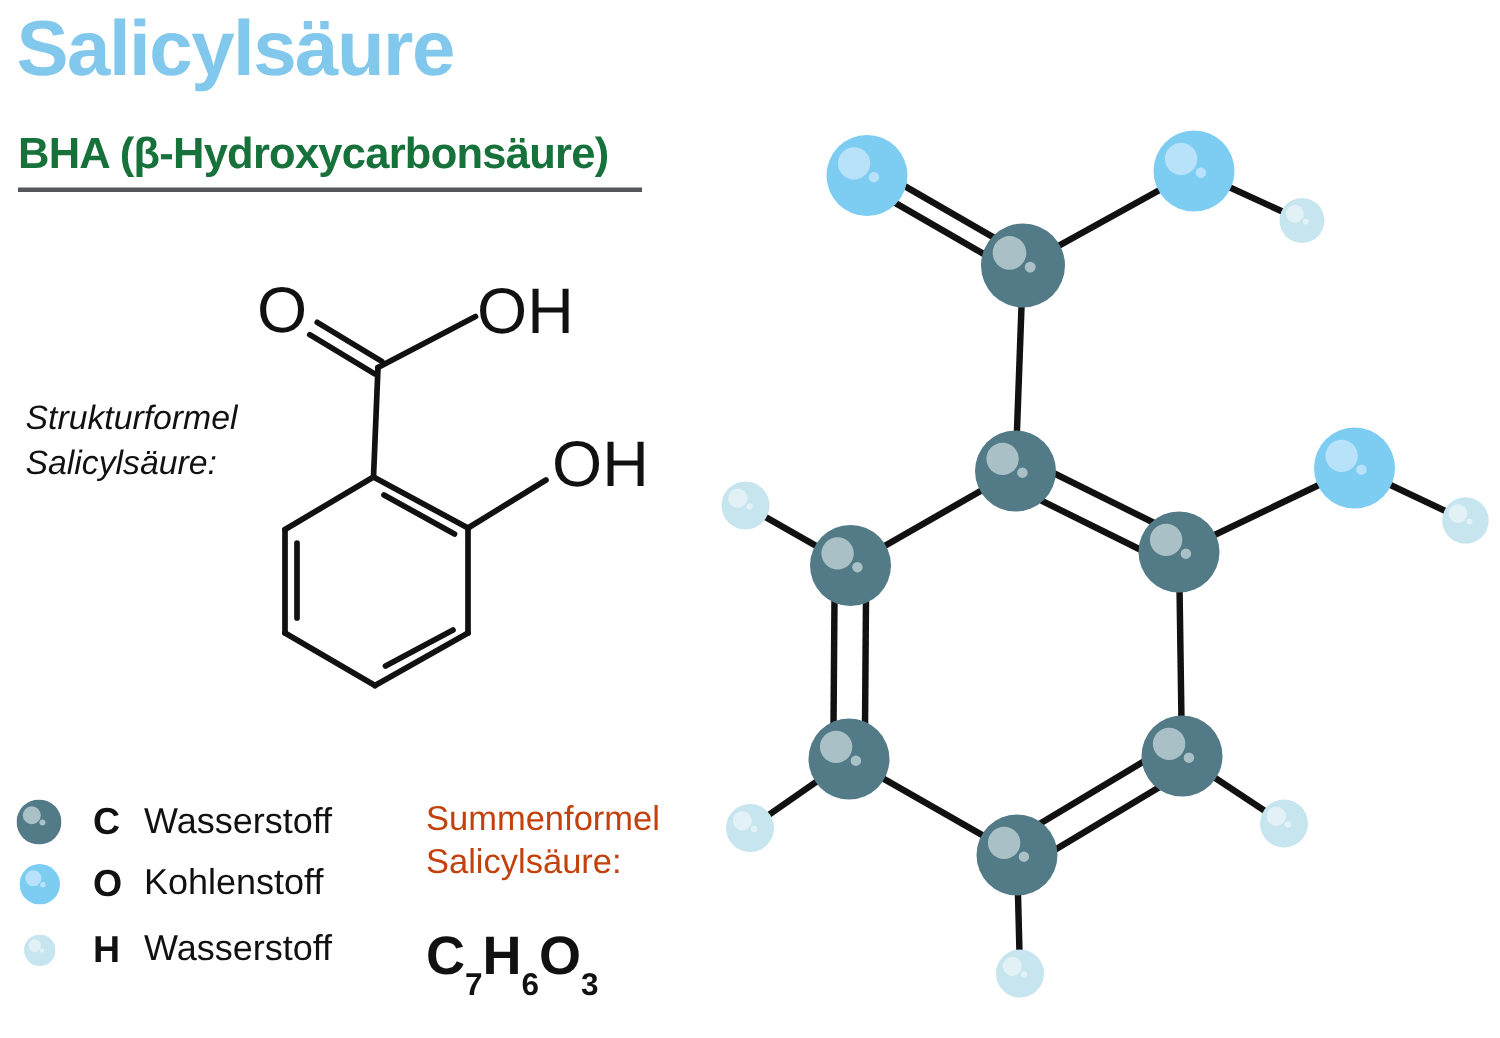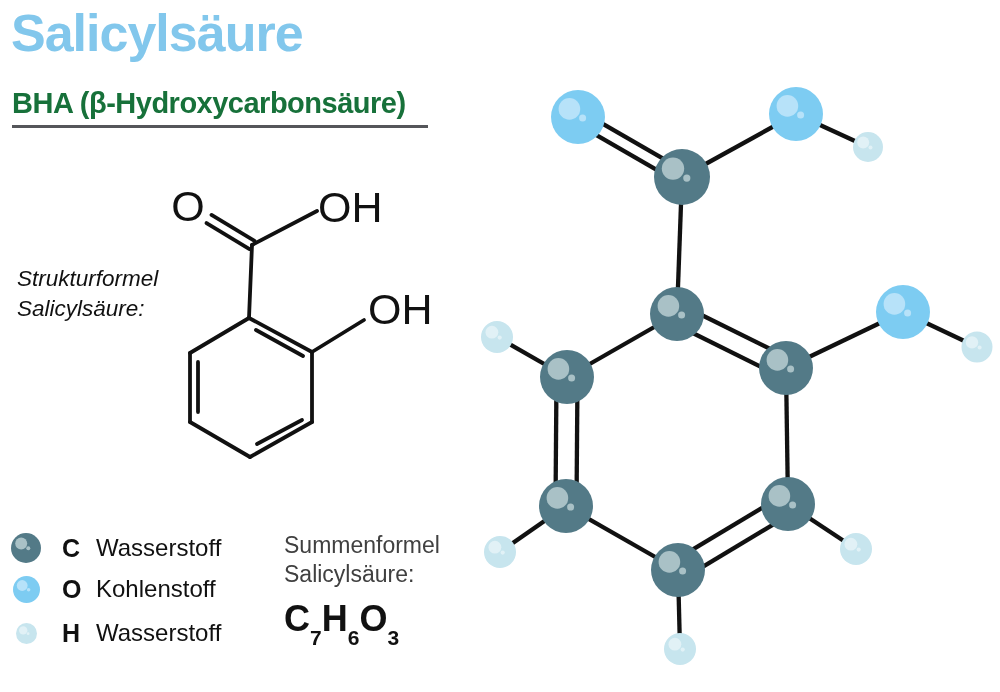--- a/index.html
+++ b/index.html
@@ -19,22 +19,22 @@
   .struct-label{
     position:absolute;left:17px;top:264px;font-size:22.5px;line-height:30px;color:#111;font-style:italic;
   }
   .overlay-svg{position:absolute;left:0;top:0;width:1000px;height:692px;}
   .formula-text{font-family:"Liberation Sans", sans-serif;font-size:43px;fill:#111;}
   .legend-row{position:absolute;display:flex;align-items:center;height:40px;}
   .legend-row .ball-cell{width:52px;display:flex;justify-content:center;align-items:center;}
   .legend-symbol{margin-left:10px;width:34px;font-size:25px;font-weight:bold;color:#111;}
   .legend-name{font-size:24px;color:#111;}
   .sum-block{position:absolute;left:284px;top:531px;}
-  .sum-label{font-size:23px;line-height:29px;color:#404040;}
-  .sum-formula{margin-top:9px;font-size:36px;font-weight:bold;color:#111;letter-spacing:0;}
+  .sum-label{font-size:23px;line-height:29px;color:#c2410c;}
+  .sum-formula{margin-top:27px;font-size:36px;font-weight:bold;color:#111;letter-spacing:0;}
   .sum-formula sub{font-size:21px;line-height:0;position:relative;top:6px;left:0;}
 </style>
 </head>
 <body>
 
 <div class="canvas">
 
   <div class="page-title">Salicylsäure</div>
   <div class="page-subtitle">BHA (β-Hydroxycarbonsäure)</div>
   <div class="divider"></div>

